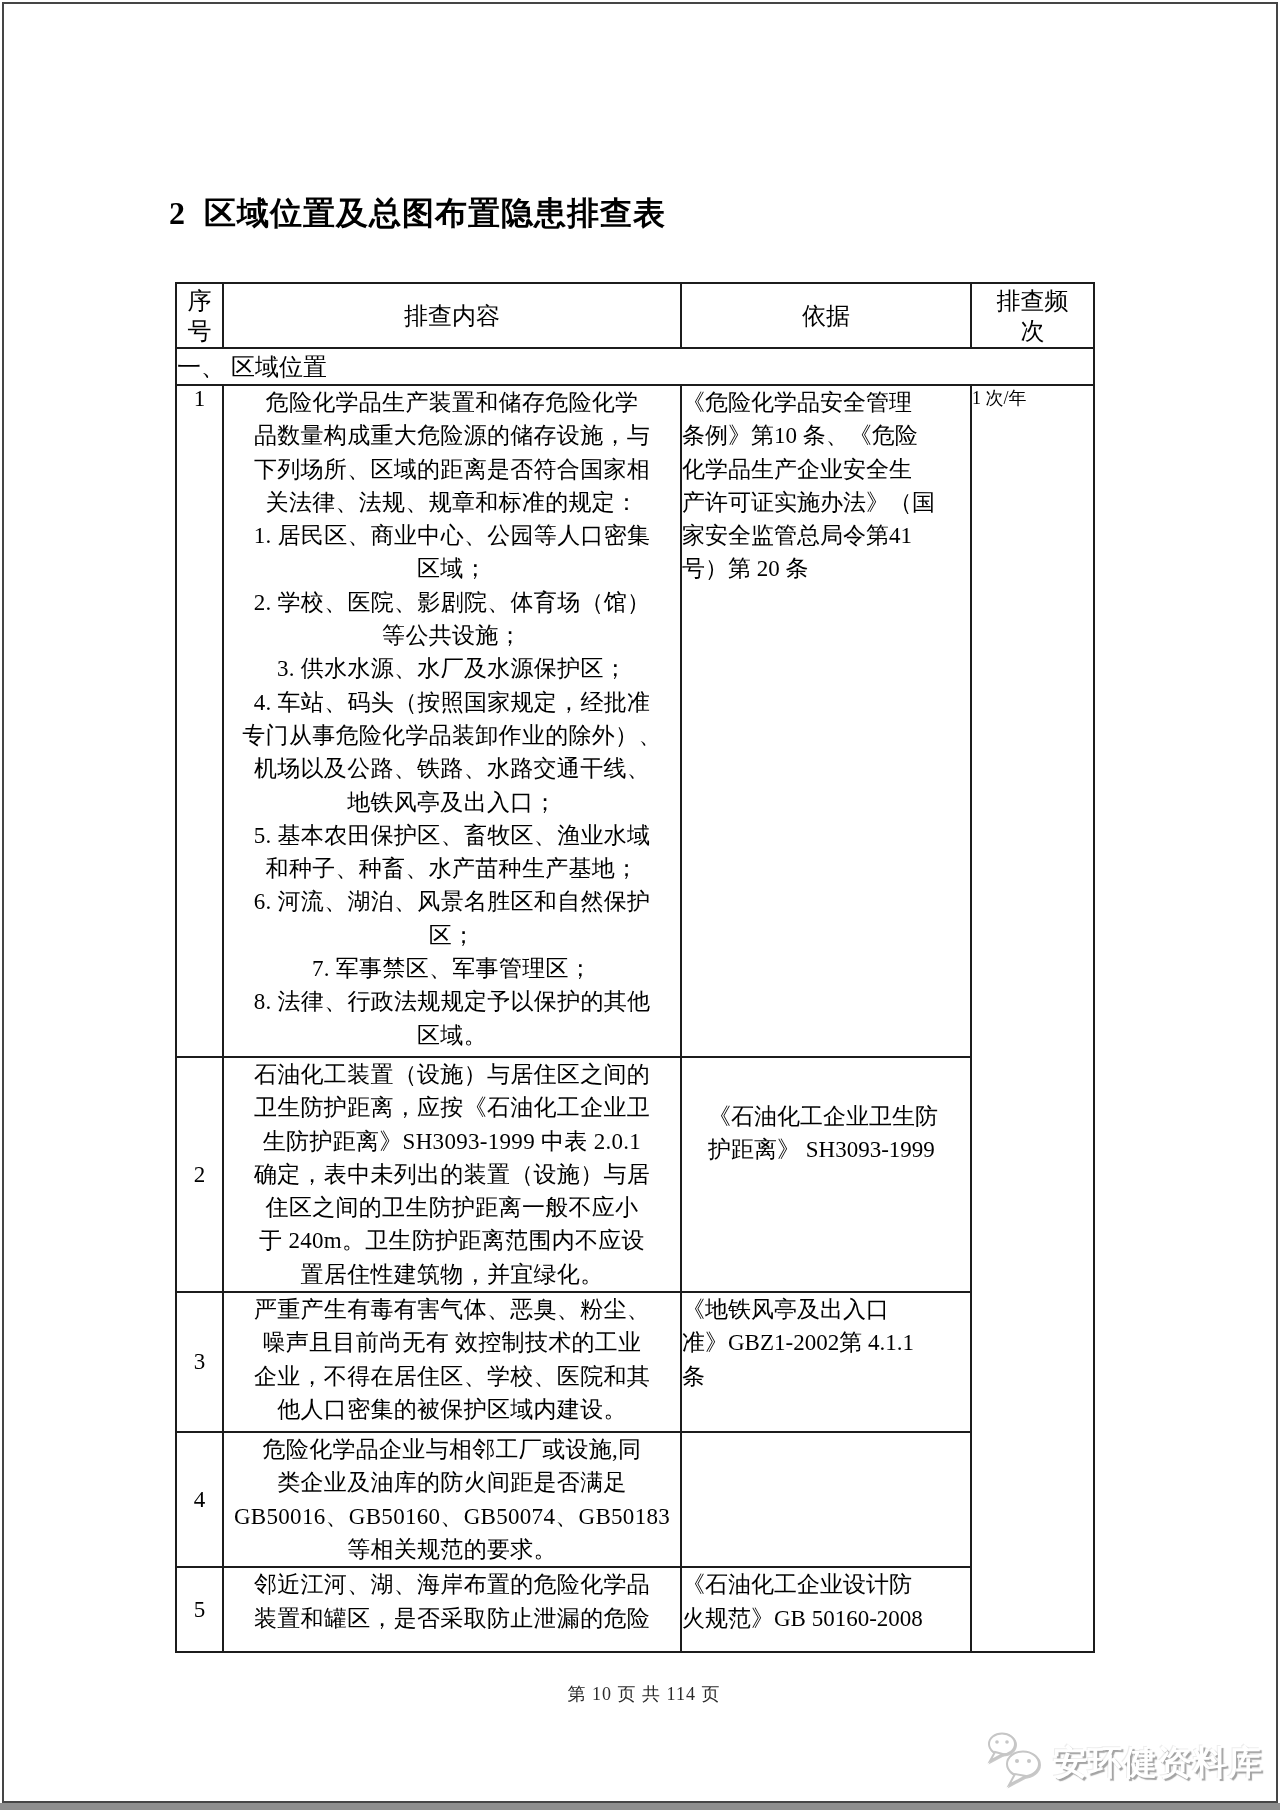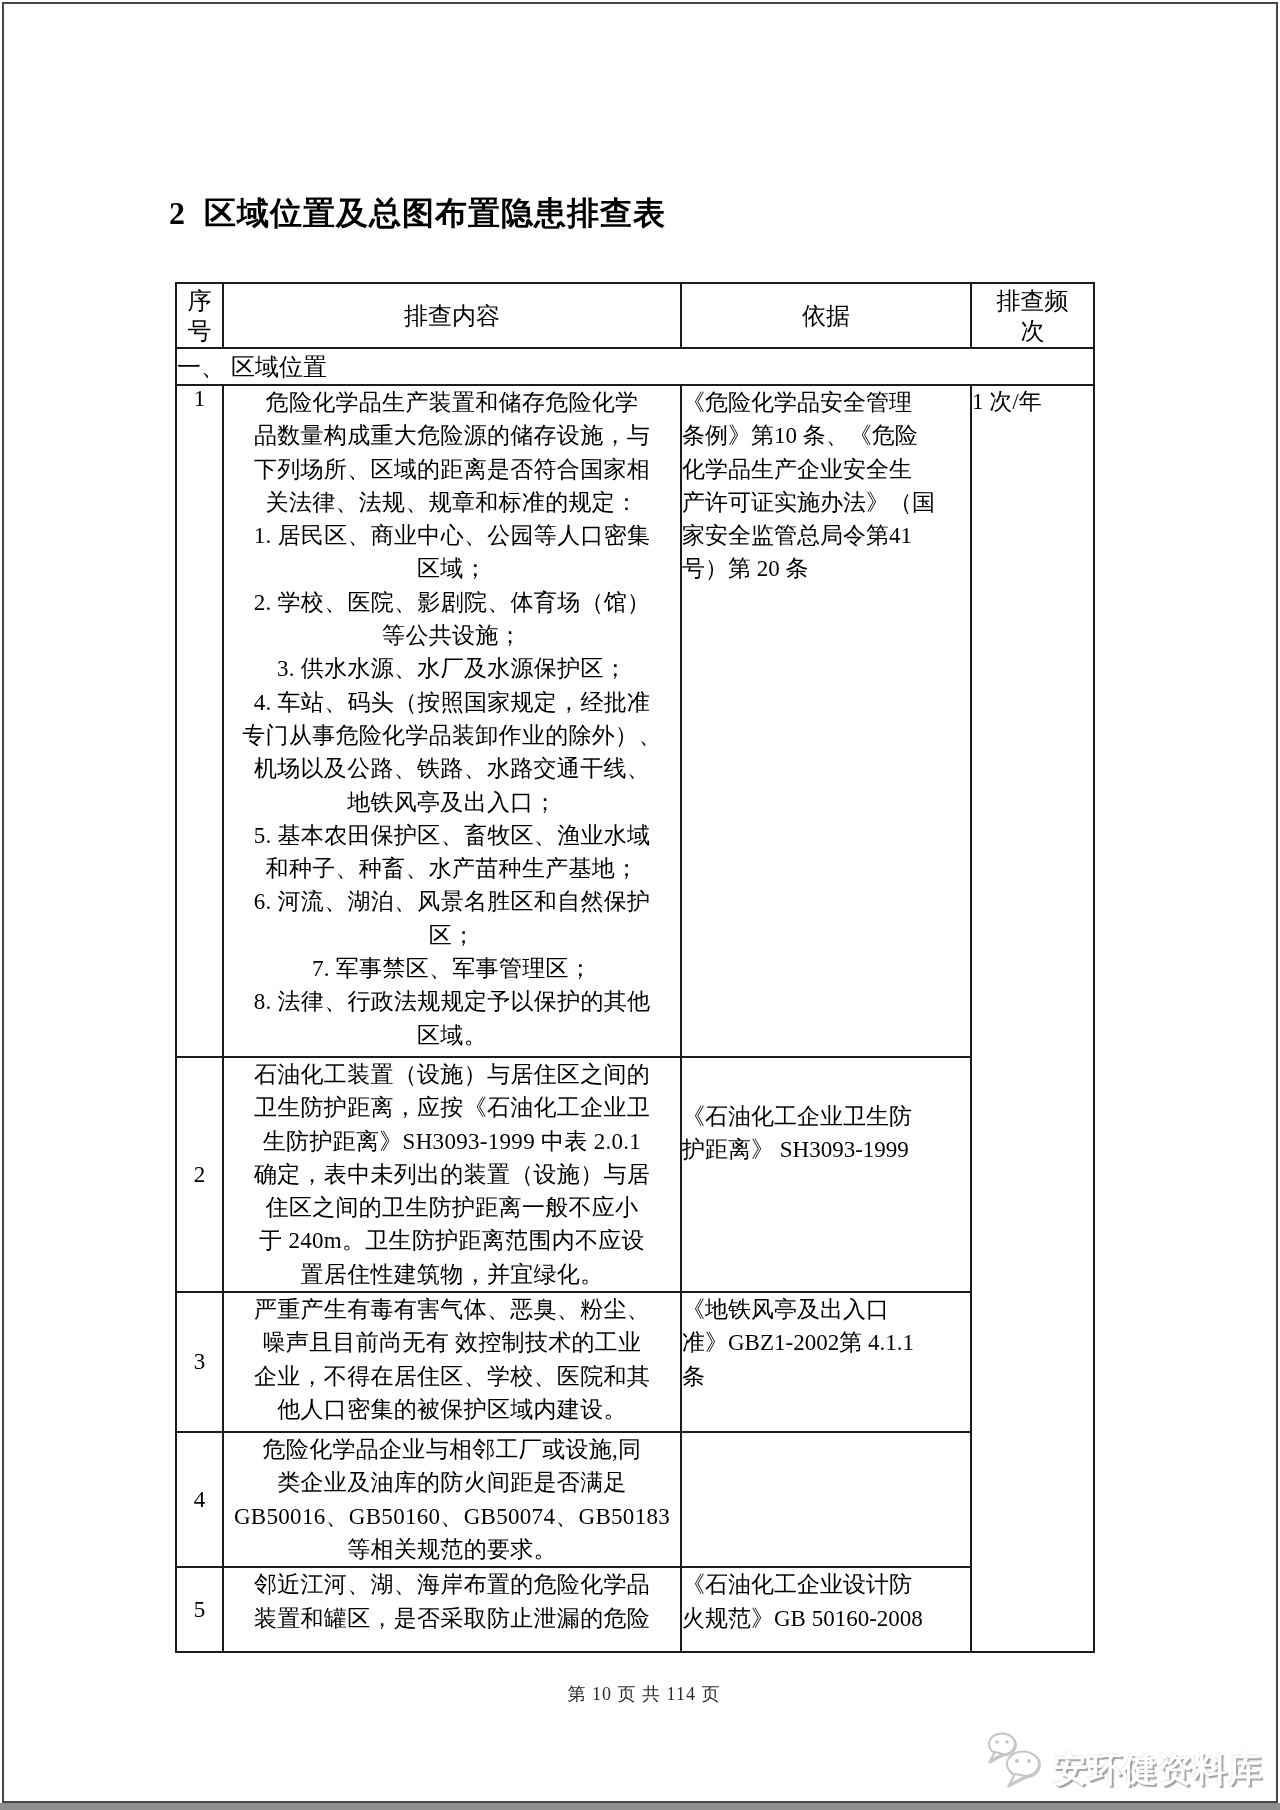--- a/index.html
+++ b/index.html
@@ -45,28 +45,28 @@
   td.no{font-size:23px;text-align:center;vertical-align:middle;}
   td.no-top{vertical-align:top;padding-top:157px;}
   td.ct{
     font-size:23px;line-height:33.3px;vertical-align:top;
     padding:4px 6px 0 10px;letter-spacing:0.3px;text-align:center;
   }
   td.bs{
     font-size:23px;line-height:33.3px;vertical-align:top;
     padding:6px 8px 0 14px;
   }
-  tr.r2 td.bs{padding-top:42px;}
-  td.fq{font-size:23px;vertical-align:top;padding:8px 4px 0 10px;}
+  tr.r2 td.bs{padding-top:42px;padding-left:26px;}
+  td.fq{font-size:18px;vertical-align:top;padding:8px 4px 0 10px;}
   .footer{
     position:absolute;left:8px;right:0;top:1682px;text-align:center;
     font-size:18px;color:#2a2a2a;letter-spacing:1px;
   }
   .watermark{
-    position:absolute;left:985px;top:1731px;display:flex;align-items:flex-end;
+    position:absolute;left:985px;top:1731px;display:flex;align-items:center;
   }
   .watermark .wm-text{
     margin-left:6px;margin-top:2px;
     font-size:34px;font-weight:bold;letter-spacing:1px;
     color:#ffffff;
     text-shadow:2px 2px 1px #a3a3a3,-1px -1px 0 #ededed;
     white-space:pre;
   }
   .wm-icon{filter:drop-shadow(1px 1px 0 #c9c9c9);}
 </style>

